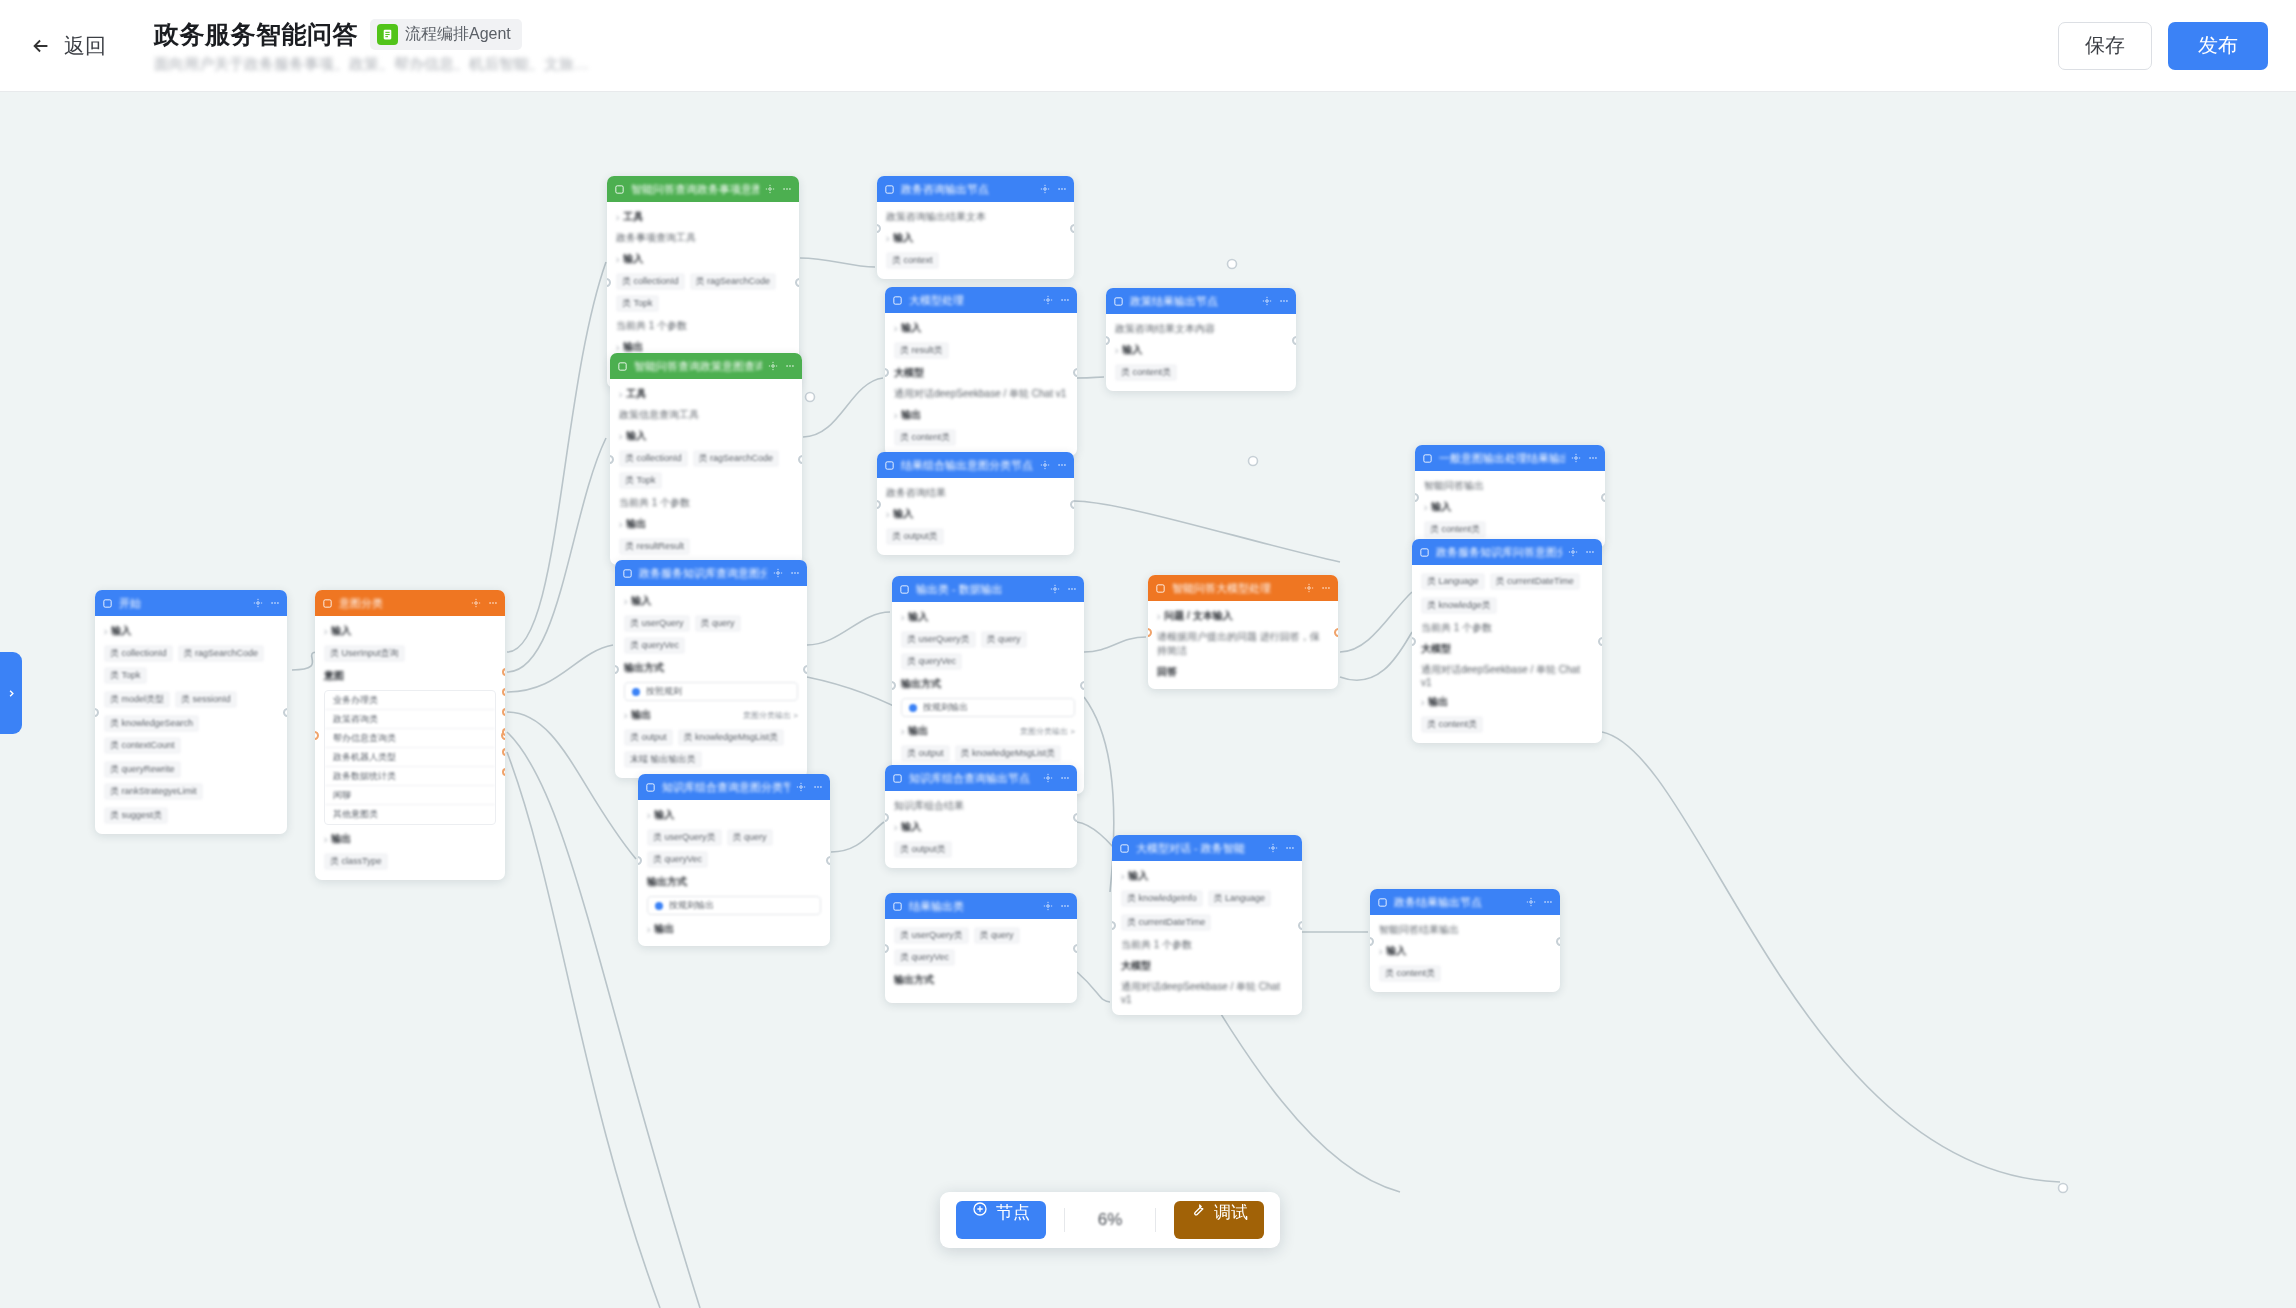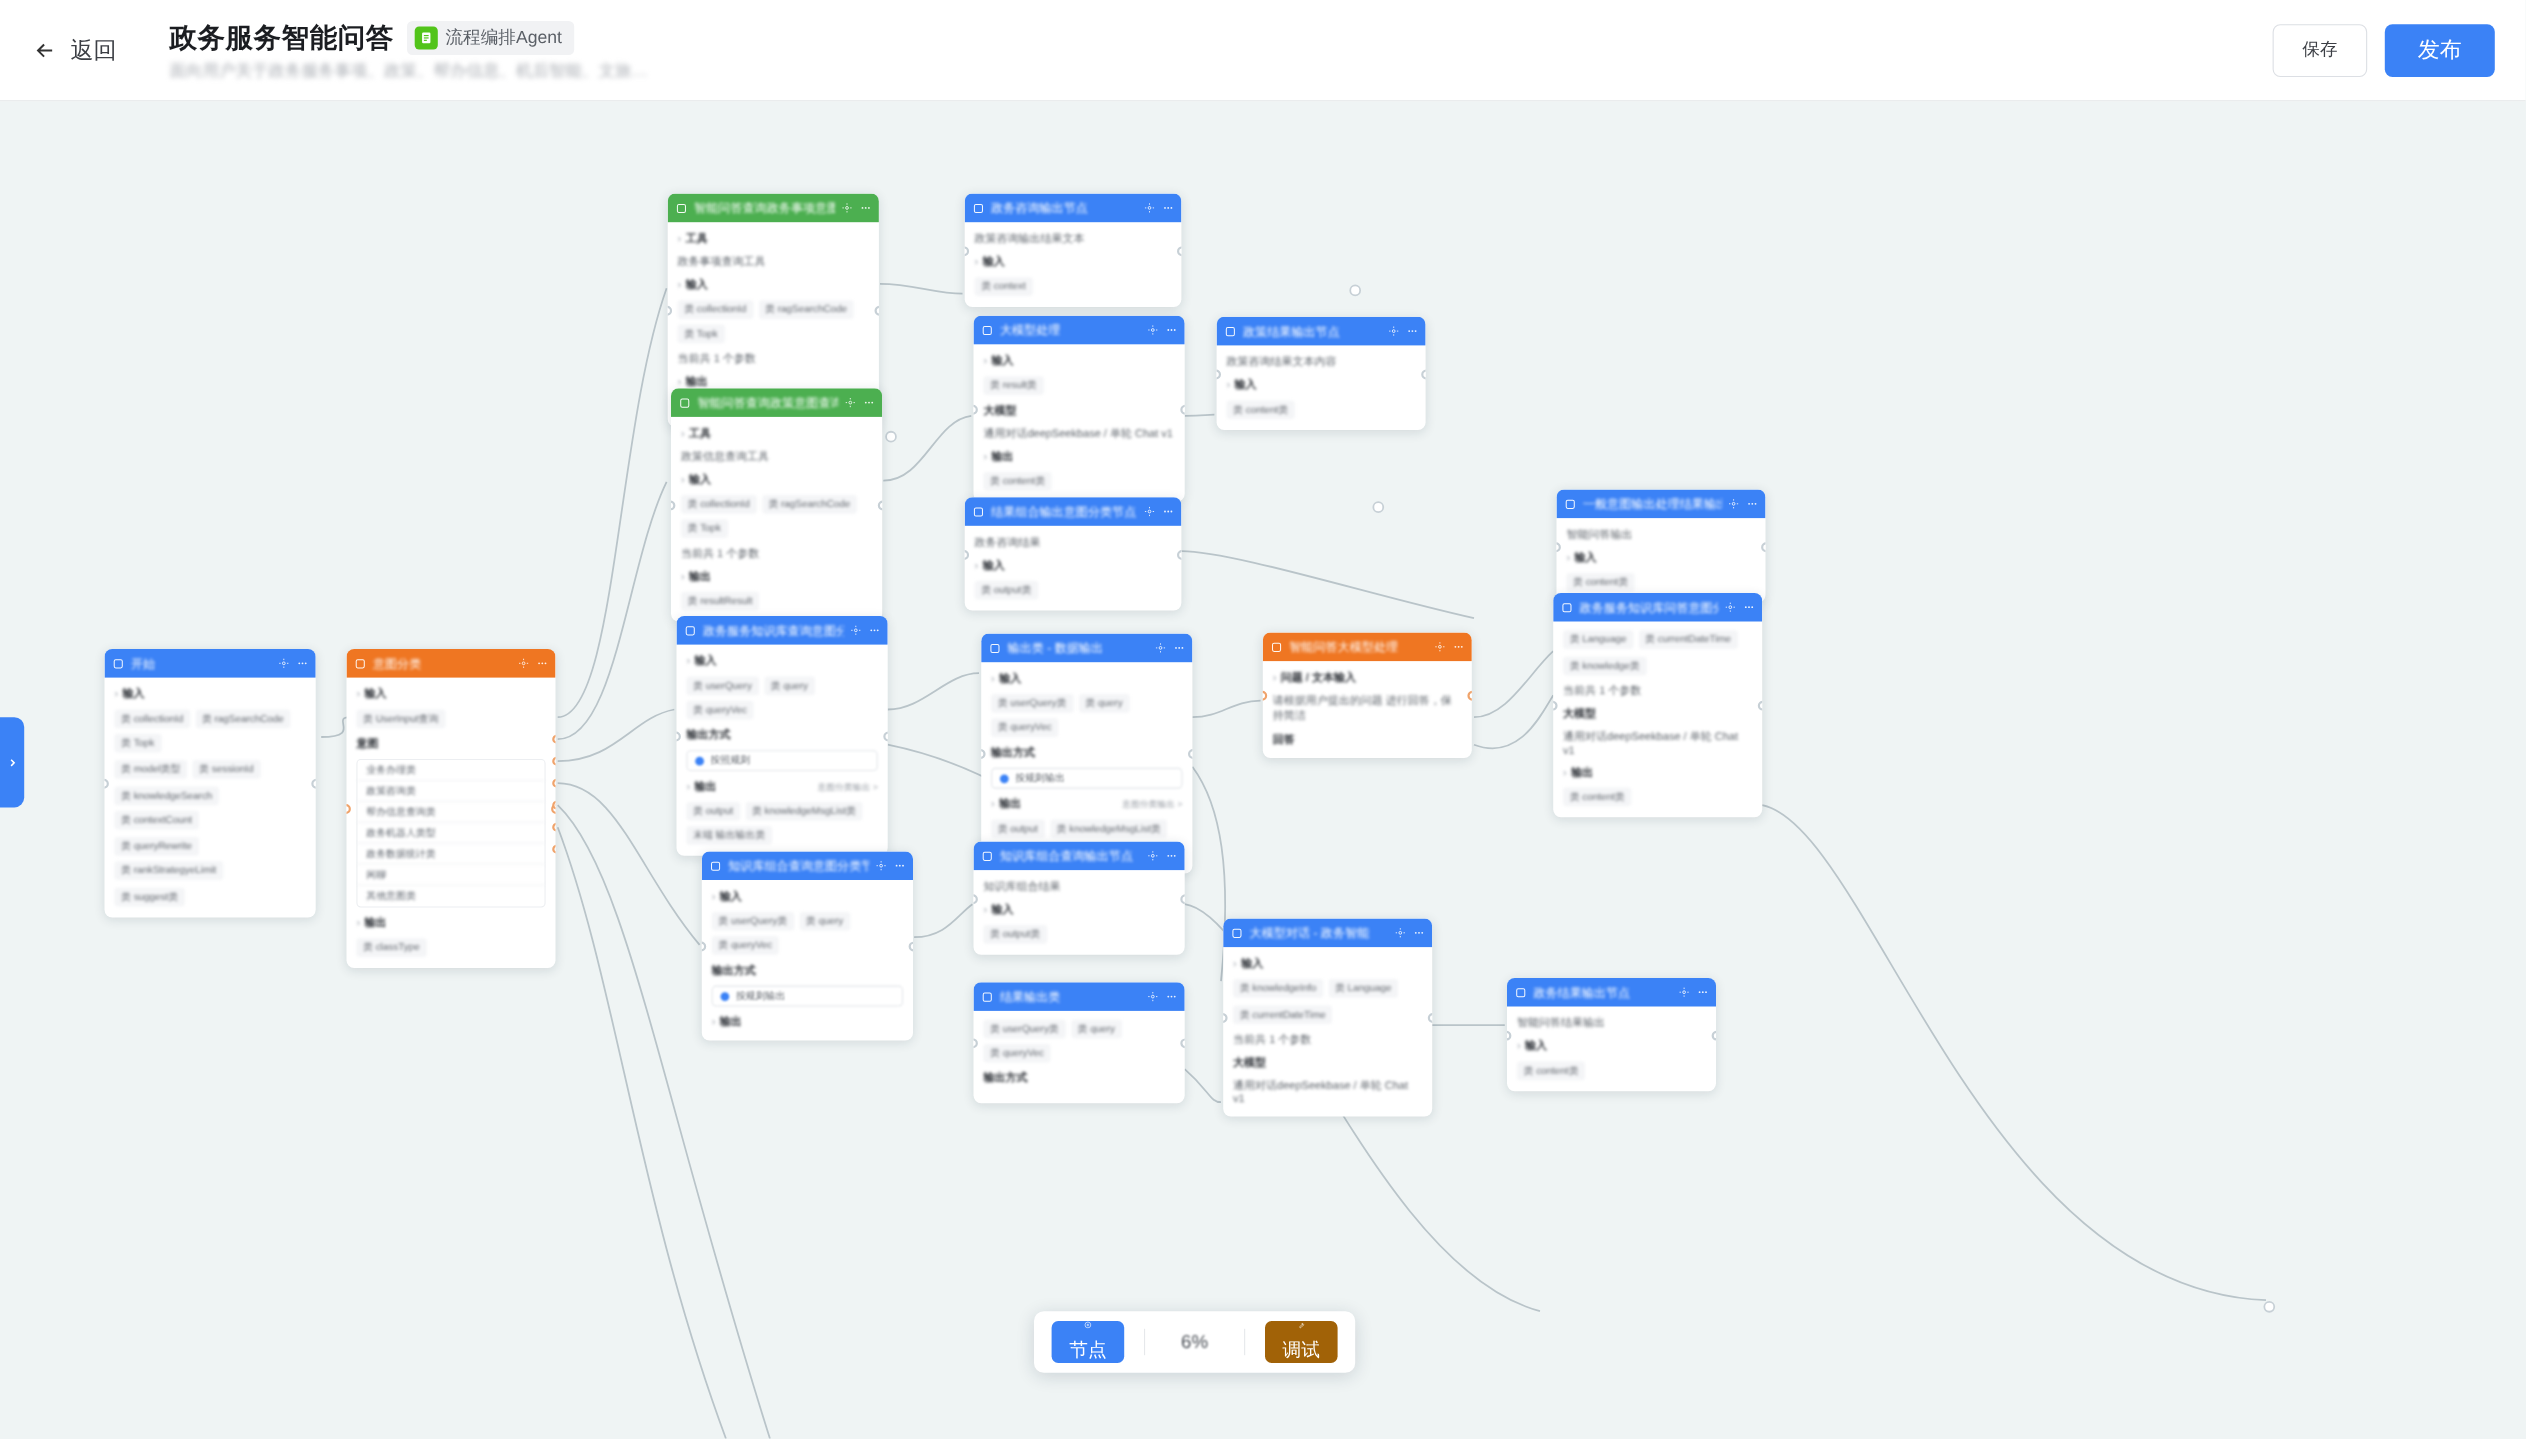--- a/index.html
+++ b/index.html
@@ -39,21 +39,21 @@
     display: flex; background: #f2f3f5; border-radius: 9px; padding: 5px; height: 52px;
   }
   .tab {
     min-width: 138px; display: flex; align-items: center; justify-content: center;
     font-size: 20px; color: #62676e; border-radius: 7px; cursor: pointer;
   }
   .tab.active { background: #ffffff; color: #2b7cff; font-weight: bold; box-shadow: 0 1px 3px rgba(0,0,0,.07); }
   .header-actions { position: absolute; right: 28px; display: flex; align-items: center; gap: 16px; }
   .btn-save {
     height: 48px; padding: 0 26px; border: 1px solid #dcdfe4; background: #fff;
-    border-radius: 7px; font-size: 16px; color: #3c3f45; cursor: pointer;
+    border-radius: 7px; font-size: 20px; color: #3c3f45; cursor: pointer;
     font-family: inherit; display: flex; align-items: center;
   }
   .btn-publish {
     height: 48px; padding: 1px 30px; border: none; background: #3b82f6;
     border-radius: 7px; font-size: 20px; color: #fff; cursor: pointer;
     font-family: inherit; display: flex; align-items: center;
   }
   
   .canvas { position: absolute; top: 92px; left: 0; width: 2296px; height: 1216px; background: #eff4f4; overflow: hidden; }
   .edges { position: absolute; top: 0; left: 0; width: 2296px; height: 1216px; pointer-events: none; }
@@ -120,24 +120,23 @@
     position: absolute; right: -5px; width: 8px; height: 8px; border-radius: 50%;
     background: #fff; border: 2px solid #f0a36b;
   }
   
   .toolbar {
     position: absolute; left: 940px; top: 1100px;
     background: #fff; border-radius: 9px; box-shadow: 0 3px 16px rgba(20,40,60,.16);
     height: 56px; display: flex; align-items: center; gap: 0; padding: 0 16px; z-index: 40;
   }
   .tb-btn {
-    height: 38px; display: flex; align-items: center; gap: 8px; padding: 0 16px;
+    height: 38px; display: flex; align-items: flex-start; gap: 8px; padding: 0 16px;
     border-radius: 6px; font-size: 17px; color: #fff; cursor: pointer; border: none;
     font-family: inherit;
-    flex-direction: column;
   }
   .tb-btn.blue { background: #3b82f6; }
   .tb-btn.green { background: #a16207; }
   .tb-btn svg { width: 16px; height: 16px; }
   .tb-divider { width: 1px; height: 24px; background: #e6e8eb; margin: 0 18px; }
   .tb-zoom { font-size: 17px; color: #4a4f56; min-width: 54px; text-align: center; filter: blur(.9px); }
 </style>
 </head>
 <body>
 

